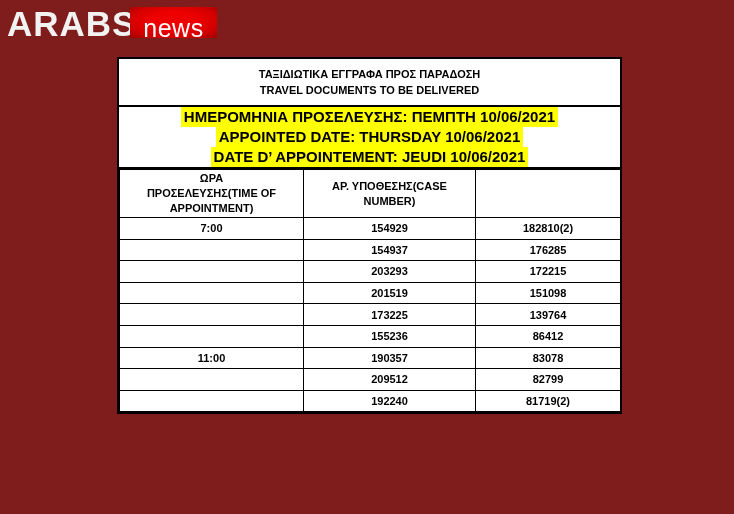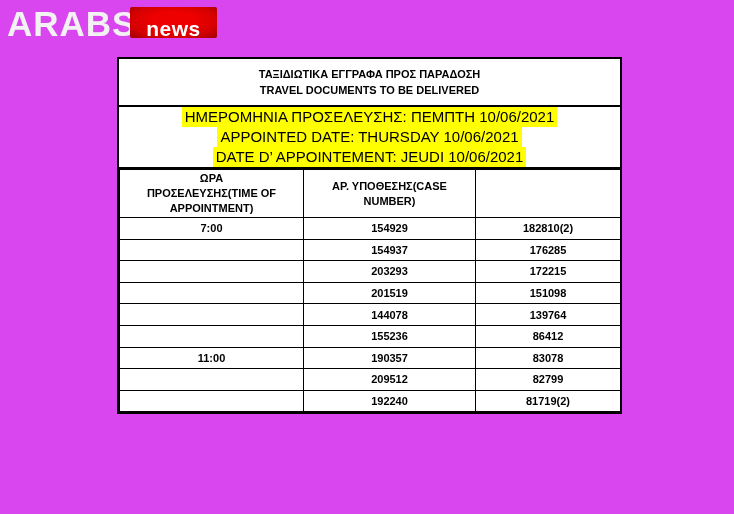--- a/index.html
+++ b/index.html
@@ -4,21 +4,21 @@
 <style>
   * { margin: 0; padding: 0; box-sizing: border-box; }
   html, body { background: #ffffff; }
   body {
     width: 734px; height: 514px;
     font-family: "Liberation Sans", sans-serif;
     position: relative;
     overflow: hidden;
     color: #000;
   }
-  .stage { position: absolute; inset: 0; background: #d946ef; }
+  .stage { position: absolute; inset: 0; background: #7f1d1d; }
 
   
   .watermark {
     position: absolute;
     left: 7px; top: 4px;
     font-size: 35px;
     font-weight: 700;
     letter-spacing: 1px;
     color: #f2f2f2;
     user-select: none;
@@ -29,22 +29,22 @@
   .logo {
     position: absolute;
     left: 130px; top: 7px;
     width: 87px; height: 31px;
     background: radial-gradient(ellipse at 50% 45%, #ef0000 35%, #d40000 70%, #9d0000 100%);
     display: flex; align-items: center; justify-content: center;
     border-radius: 2px;
   }
   .logo span {
     color: #ffffff;
-    font-weight: 700;
-    font-size: 21px;
+    font-weight: 400;
+    font-size: 25px;
     line-height: 1;
     letter-spacing: 0.5px;
     padding-bottom: 3px;
     margin-top: 14px;
   }
 
   
   .doc {
     position: absolute;
     left: 117px; top: 57px;
@@ -53,21 +53,21 @@
     background: #fff;
   }
   .sec {
     border-bottom: 2px solid #000;
     display: flex; flex-direction: column;
     align-items: center; justify-content: center;
     text-align: center;
   }
   .sec div { width: 100%; }
   .sec-title { height: 48px; font-size: 11px; font-weight: 700; line-height: 16px; }
-  .sec-date  { height: 62px; font-size: 15px; font-weight: 400; line-height: 20px; }
+  .sec-date  { height: 62px; font-size: 15px; font-weight: 700; line-height: 20px; }
   .sec-hours { height: 47px; font-size: 11px; font-weight: 700; line-height: 15px; }
   .hl {
     background: #ffff00;
     padding: 0 3px;
     display: inline-block;
   }
 
   table.tbl {
     width: 100%;
     border-collapse: collapse;
@@ -144,21 +144,21 @@
           <td>203293</td>
           <td>172215</td>
         </tr>
         <tr>
           <td></td>
           <td>201519</td>
           <td>151098</td>
         </tr>
         <tr>
           <td></td>
-          <td>144078</td>
+          <td>173225</td>
           <td>139764</td>
         </tr>
         <tr>
           <td></td>
           <td>155236</td>
           <td>86412</td>
         </tr>
         <tr>
           <td>11:00</td>
           <td>190357</td>

